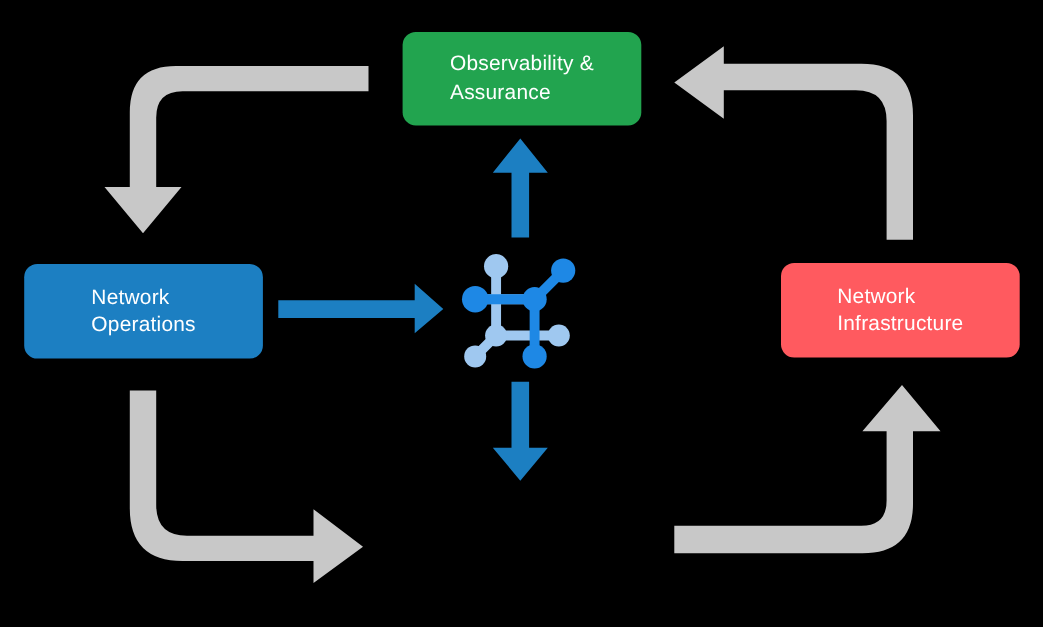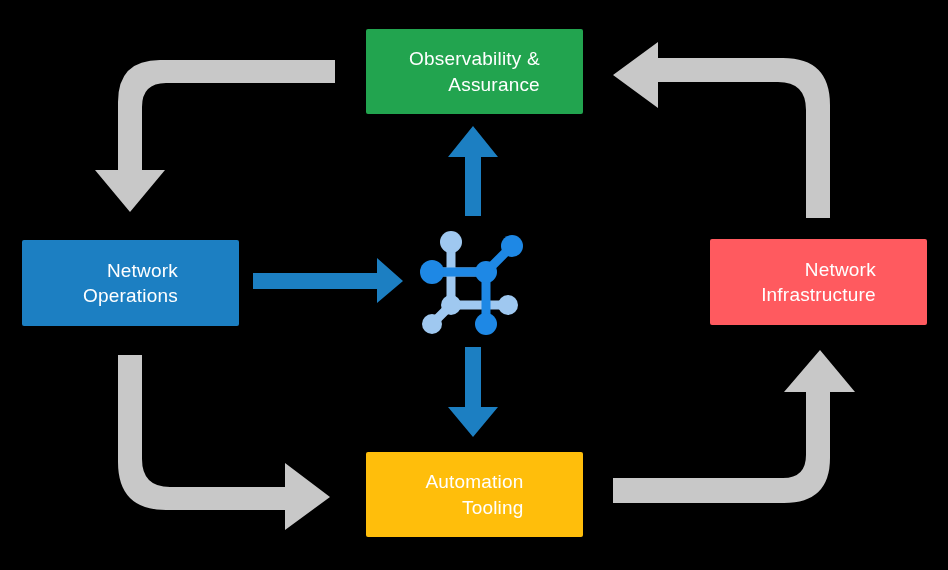--- a/index.html
+++ b/index.html
@@ -13,25 +13,25 @@
   }
   #stage {
     position: relative;
     width: 948px;
     height: 570px;
     background: #000000;
     overflow: hidden;
   }
   .node-box {
     position: absolute;
-    border-radius: 2px;
+    border-radius: 12px;
     display: flex;
     align-items: center;
     justify-content: center;
-    text-align: right;
+    text-align: left;
     color: #ffffff;
     font-size: 19px;
     line-height: 1.32;
     font-weight: 400;
     letter-spacing: .2px;
     box-sizing: border-box;
     padding: 4px 10px;
     white-space: pre-line;
   }
   #box-observability {
@@ -133,18 +133,14 @@
   <div class="node-box" id="box-network-operations">
     <span>Network
 Operations</span>
   </div>
 
   <div class="node-box" id="box-network-infrastructure">
     <span>Network
 Infrastructure</span>
   </div>
 
-  <div class="node-box" id="box-automation-tooling">
-    <span>Automation
-Tooling</span>
-  </div>
 
 </div>
 
 </body></html>

